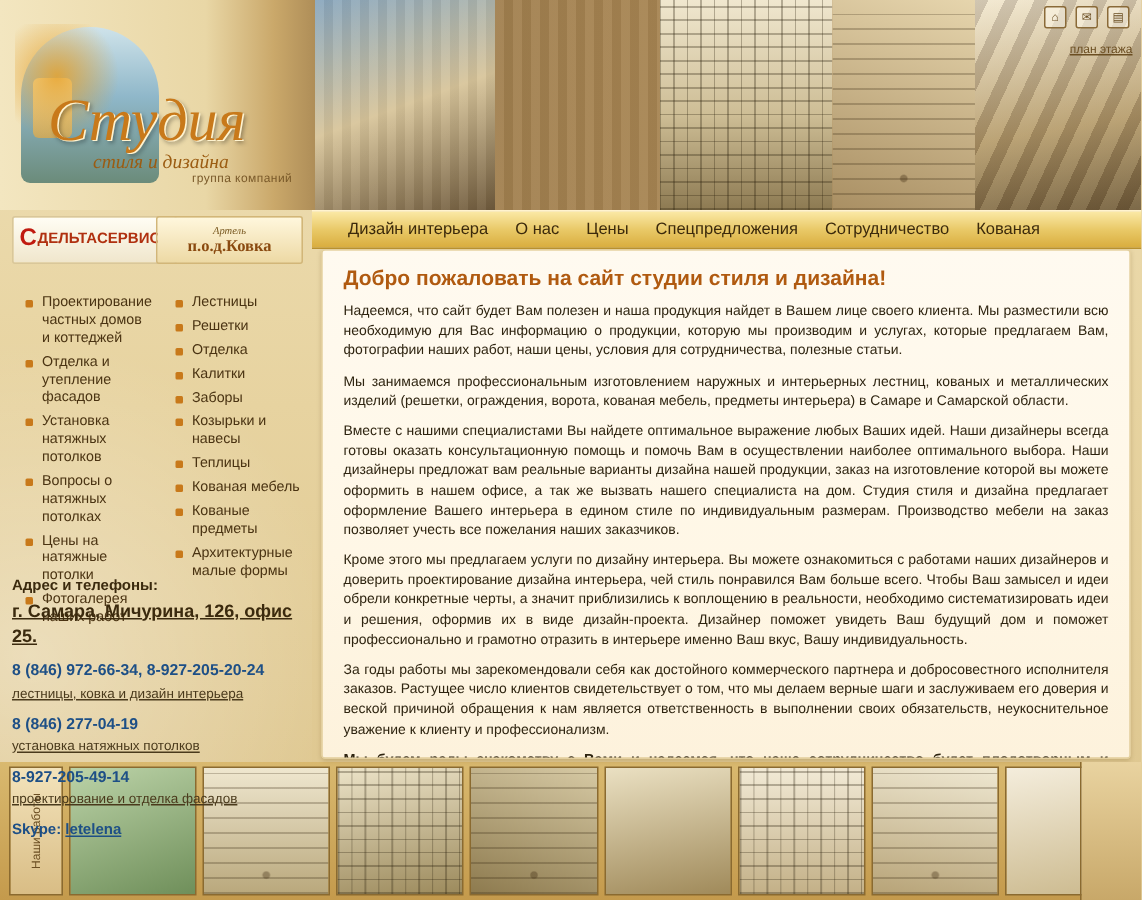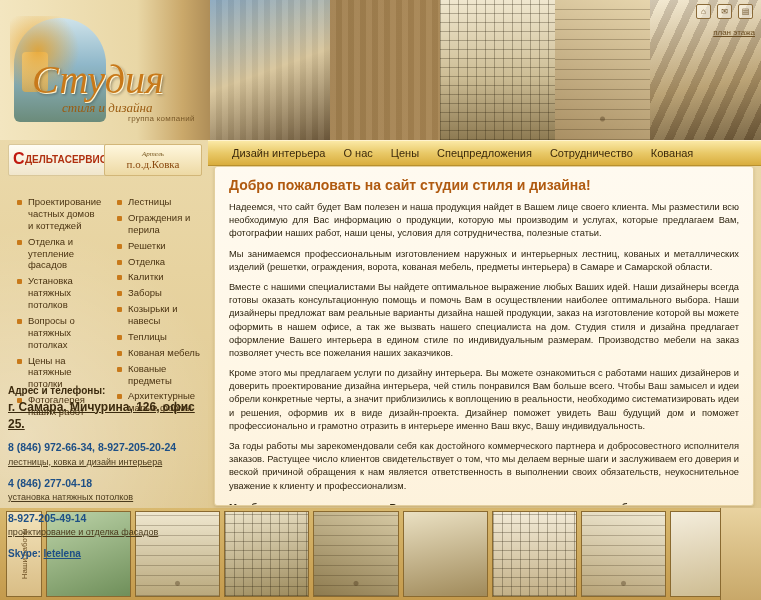--- a/index.html
+++ b/index.html
@@ -63,21 +63,21 @@
   .partners{position:relative;height:36px;margin-top:2px;}
   .p-delta{position:absolute;left:8px;top:2px;width:92px;height:30px;
      background:linear-gradient(180deg,#fffdf4,#f0e6cc);border:1px solid #d9c79a;border-radius:2px;
      font-size:10px;font-weight:bold;color:#b03010;display:flex;align-items:center;padding-left:16px;line-height:1.05;}
   .p-delta::before{content:"C";position:absolute;left:4px;top:6px;font-size:16px;color:#c01a10;font-weight:bold;}
   .p-delta span{display:block;}
   .p-pod{position:absolute;left:104px;top:2px;width:96px;height:30px;
      background:linear-gradient(180deg,#fff7dd,#edd9a4);border:1px solid #d2b678;border-radius:2px;
      display:flex;flex-direction:column;align-items:center;justify-content:center;}
   .p-pod .t1{font-size:7px;color:#7a5a22;font-family:"Liberation Serif",serif;font-style:italic;}
-  .p-pod .t2{font-size:11px;color:#8a4a10;font-weight:normal;font-family:"Liberation Serif",serif;}
+  .p-pod .t2{font-size:11px;color:#8a4a10;font-weight:bold;font-family:"Liberation Serif",serif;}
 
   .menu{margin:4px 6px 0 6px;padding:6px 0 8px 0;}
   .menu li{list-style:none;position:relative;padding:2px 4px 2px 16px;font-size:9.5px;
      line-height:1.25;color:#4a3312;cursor:pointer;}
   .menu ul{margin:0;padding:0;}
   .menu li::before{content:"";position:absolute;left:5px;top:6px;width:5px;height:5px;
      background:#c8791a;border-radius:1px;}
   .menu-col{position:absolute;left:6px;top:44px;width:92px;}
   .menu-col2{position:absolute;left:106px;top:44px;width:98px;}
 
@@ -196,39 +196,38 @@
         <li>Установка натяжных потолков</li>
         <li>Вопросы о натяжных потолках</li>
         <li>Цены на натяжные потолки</li>
         <li>Фотогалерея наших работ</li>
       </ul>
     </div>
 
     <div class="menu menu-col2">
       <ul>
         <li>Лестницы</li>
-        <li>Ограждения и перила</li>
         <li>Решетки</li>
         <li>Отделка</li>
         <li>Калитки</li>
         <li>Заборы</li>
         <li>Козырьки и навесы</li>
         <li>Теплицы</li>
         <li>Кованая мебель</li>
         <li>Кованые предметы</li>
         <li>Архитектурные малые формы</li>
       </ul>
     </div>
 
     <div class="contacts">
       <div class="h">Адрес и телефоны:</div>
       <div class="bigaddr">г. Самара, Мичурина, 126, офис 25.</div>
       <div class="phone">8 (846) 972-66-34, 8-927-205-20-24</div>
       <div class="note">лестницы, ковка и дизайн интерьера</div>
-      <div class="phone">4 (846) 277-04-18</div>
+      <div class="phone">8 (846) 277-04-19</div>
       <div class="note">установка натяжных потолков</div>
       <div class="phone">8-927-205-49-14</div>
       <div class="note">проектирование и отделка фасадов</div>
       <div class="skype">
         <span>Skype:</span>
         <a href="#">letelena</a>
       </div>
     </div>
   </div>
 

